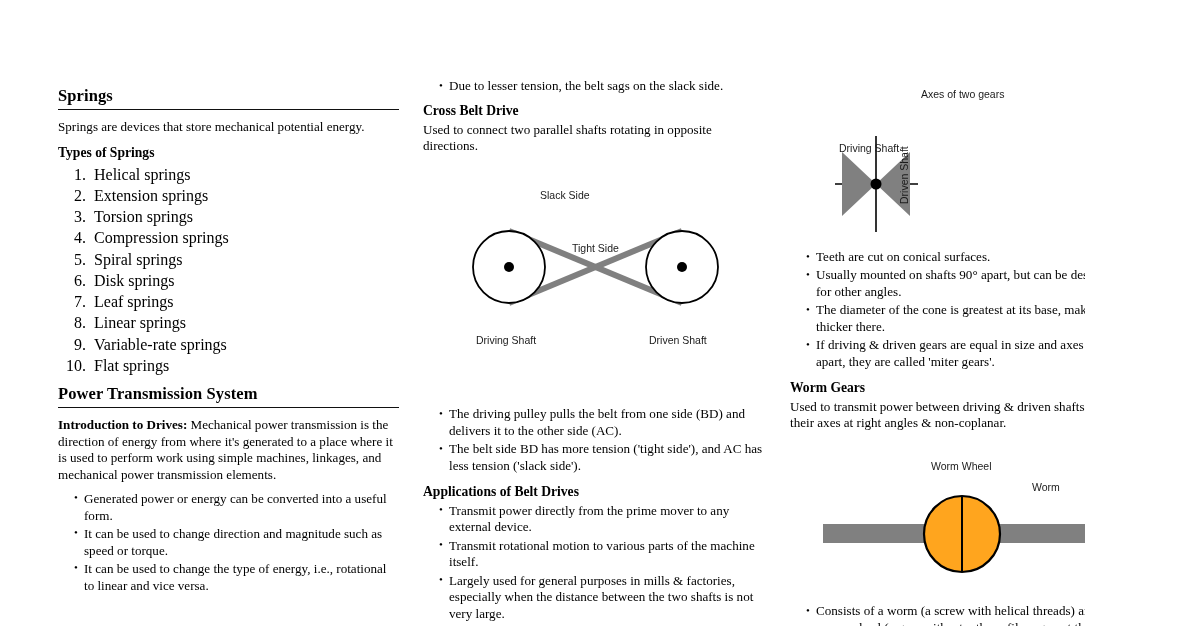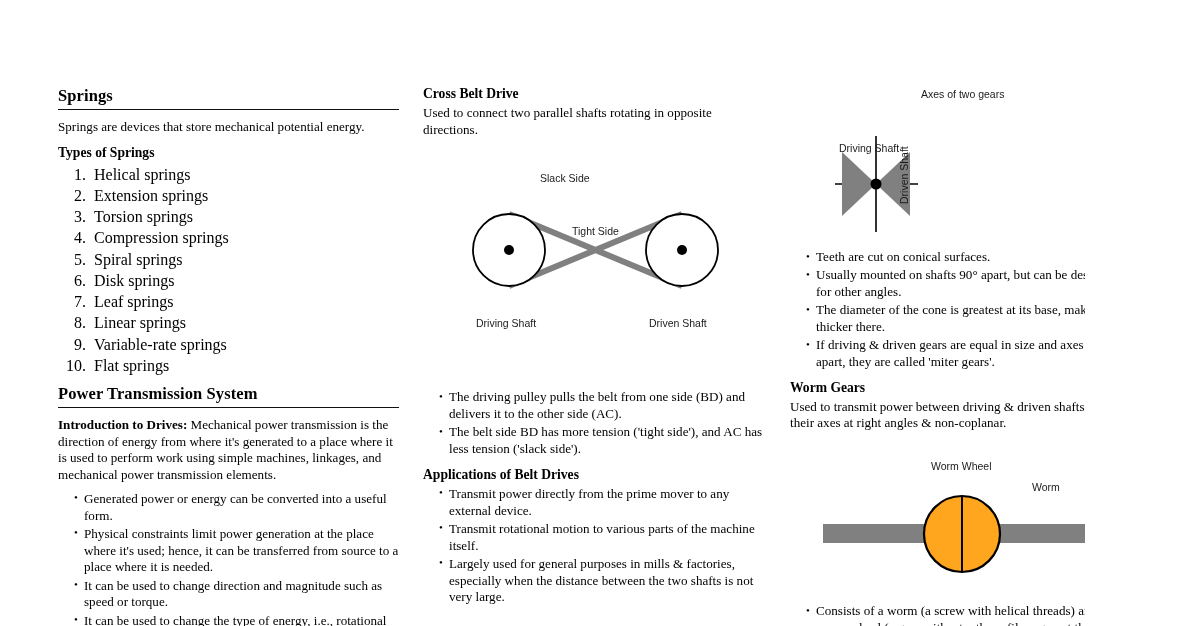--- a/index.html
+++ b/index.html
@@ -133,32 +133,34 @@
         <li>Flat springs</li>
       </ol>
 
       <h1 class="sec-title" style="margin-top:6px;">Power Transmission System</h1>
       <hr class="rule">
 
       <p class="body-text"><span class="lead-in">Introduction to Drives:</span><span> Mechanical power transmission is the direction of energy from where it's generated to a place where it is used to perform work using simple machines, linkages, and mechanical power transmission elements.</span></p>
 
       <ul class="bullets">
         <li>Generated power or energy can be converted into a useful form.</li>
-        <li>Physical constraints limit power generation at the place where it's used; hence, it can be transferred from source to a place where it is needed.</li>
         <li>It can be used to change direction and magnitude such as speed or torque.</li>
         <li>It can be used to change the type of energy, i.e., rotational to linear and vice versa.</li>
 
       </ul>
 
     </div>
   </div>
 
   <div class="col" id="col-2">
     <div class="col-inner">
 
+      <ul class="bullets" style="margin-top:0; margin-bottom:6px;">
+        <li>Due to lesser tension, the belt sags on the slack side.</li>
+      </ul>
 
       <h2 class="sub-title" style="margin-top:8px;">Cross Belt Drive</h2>
       <p class="body-text">Used to connect two parallel shafts rotating in opposite directions.</p>
 
       <div class="figure" style="height:246px;">
         <div class="fig-label" style="left:117px; top:27px;">Slack Side</div>
         <div class="fig-label" style="left:149px; top:80px;">Tight Side</div>
         <svg width="345" height="180" viewBox="0 0 345 180" style="position:absolute; left:0; top:45px;">
 
           <g stroke="#808080" stroke-width="6" fill="none">

